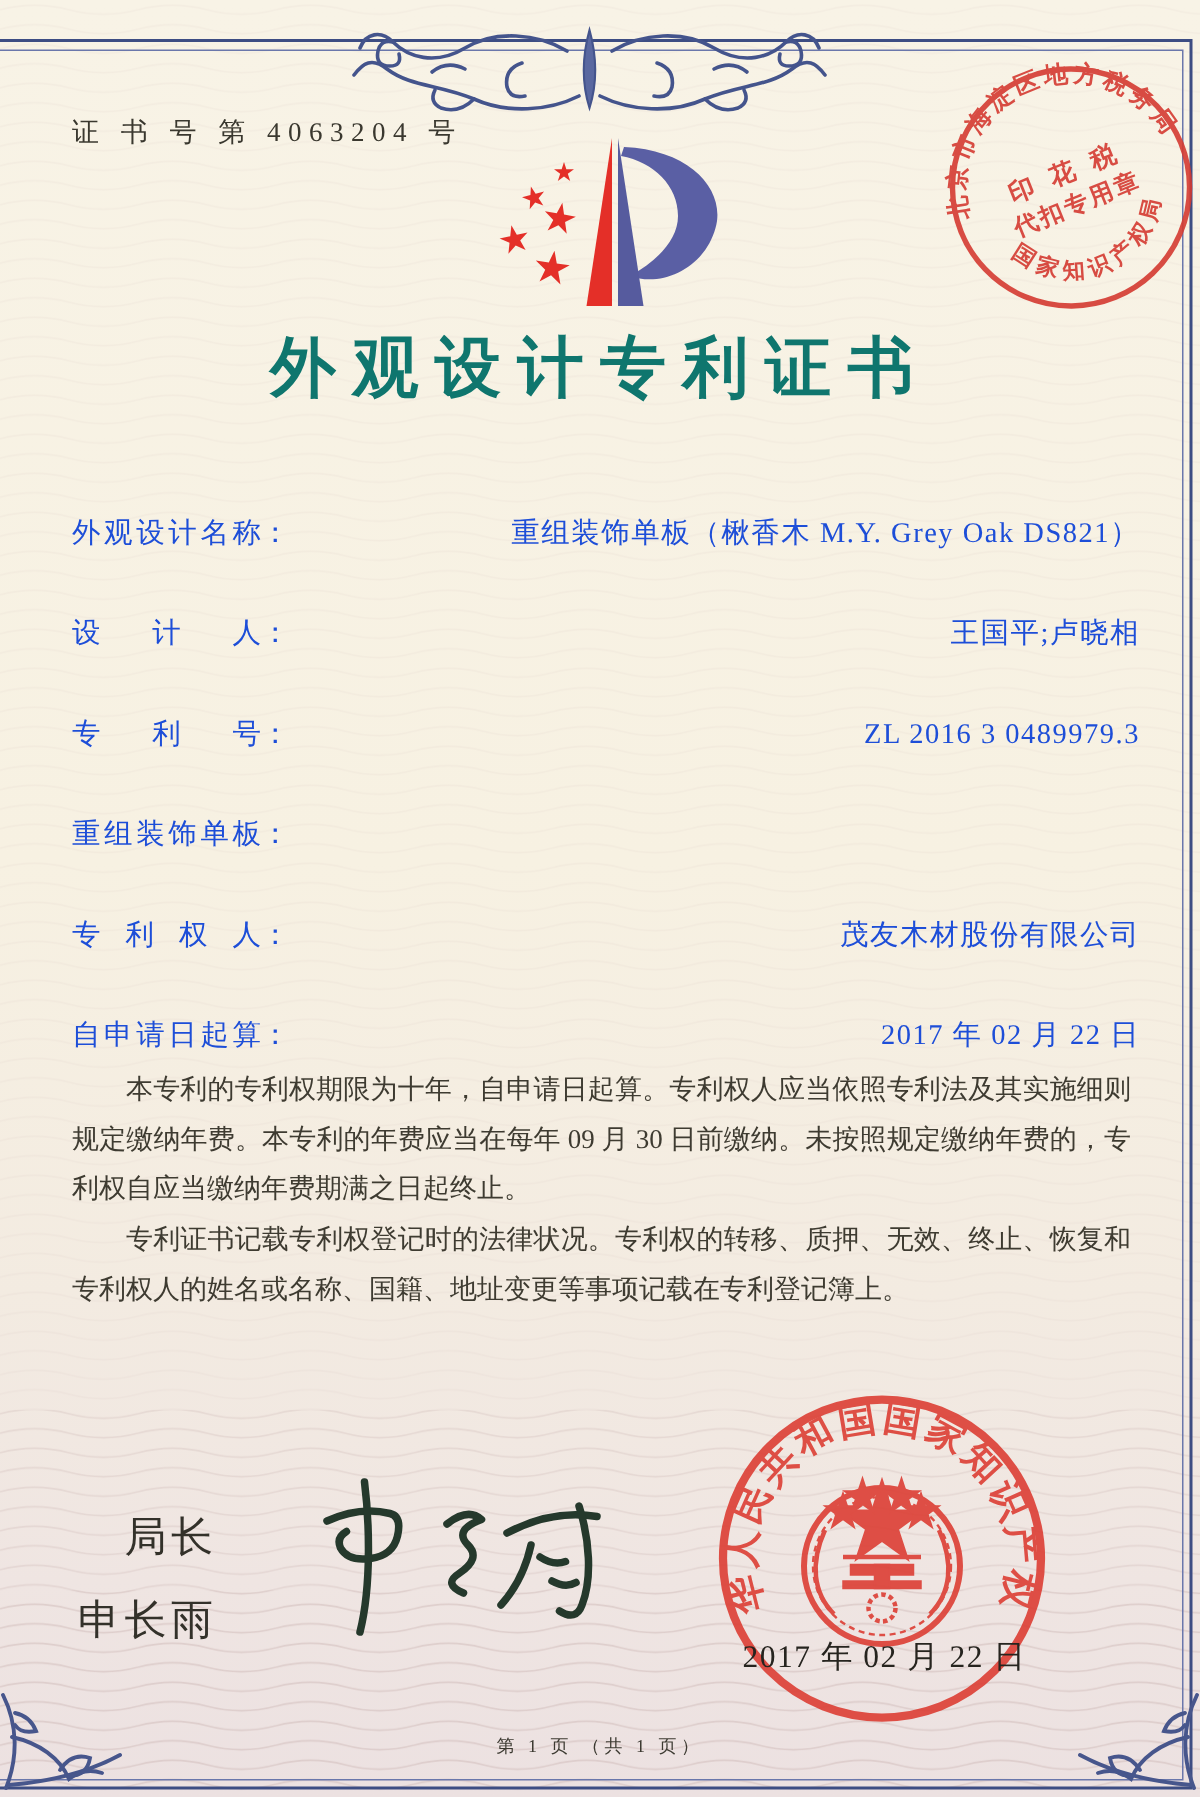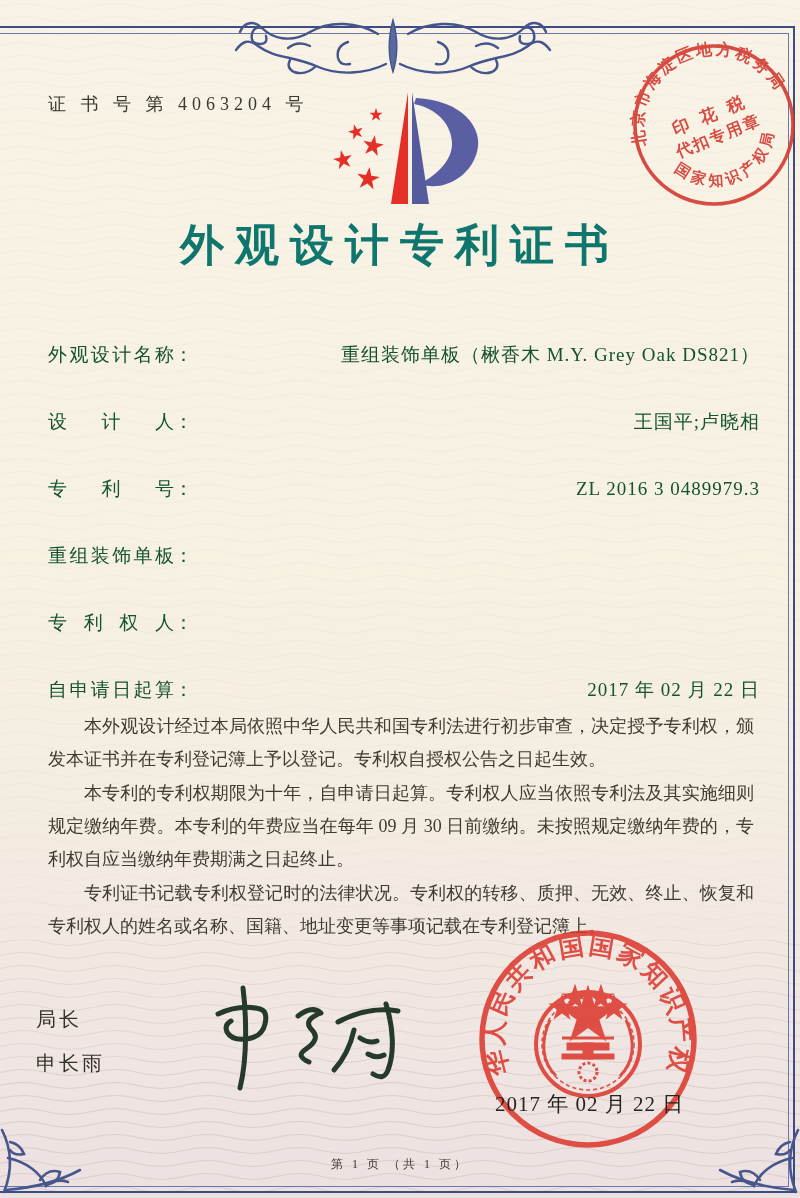--- a/index.html
+++ b/index.html
@@ -9,36 +9,36 @@
     background:linear-gradient(180deg,#f8f3e6 0%,#f7f1e2 48%,#f3ebe1 72%,#efe5e2 88%,#ece1e1 100%);
     color:#34322b;
   }
   .abs{position:absolute;}
   
   #bg-waves{left:0;top:0;z-index:0;}
   
   .frame-outer{left:-12px;top:26px;right:5px;bottom:5px;border:2px solid #3d4d83;z-index:1;}
   .frame-inner{left:-12px;top:33px;right:11px;bottom:11px;border:1px solid #6a77ab;z-index:1;}
   
-  .cert-number{left:48px;top:92px;font-size:18px;letter-spacing:5px;color:#3a382f;z-index:3;}
+  .cert-number{left:48px;top:76px;font-size:18px;letter-spacing:5px;color:#3a382f;z-index:3;}
   
   .cert-title{left:0;top:216px;width:100%;text-align:center;font-size:44px;font-weight:bold;
     letter-spacing:11px;color:#0f766e;z-index:3;}
   
   .fields{left:48px;top:342px;right:40px;z-index:3;}
-  .field-row{display:flex;align-items:baseline;height:30px;margin-bottom:37px;font-size:19px;color:#14532d;}
+  .field-row{display:flex;align-items:baseline;height:30px;margin-bottom:37px;font-size:19px;color:#1d4ed8;}
   .field-label{display:inline-block;width:126px;text-align:justify;text-align-last:justify;}
   .field-colon{margin-right:6px;}
   .field-value{flex:1;letter-spacing:1px;white-space:nowrap;text-align:right;}
   
   .paras{left:48px;top:710px;width:706px;z-index:3;}
   .paras p{margin:0 0 1px 0;font-size:18px;line-height:33px;text-indent:2em;
     text-align:justify;color:#3e3b31;}
   
-  .signer{left:36px;top:1006px;font-size:20px;color:#33312a;z-index:3;}
+  .signer{left:52px;top:1006px;font-size:28px;color:#33312a;z-index:3;text-align:right;}
   .signer .line{margin-bottom:17px;letter-spacing:3px;}
   
   #signature{left:188px;top:980px;z-index:4;}
   
   #official-seal{left:466px;top:916px;z-index:3;}
   .seal-date{left:495px;top:1090px;font-size:21px;letter-spacing:1px;color:#26241f;z-index:5;}
   
   .page-footer{left:0;top:1156px;width:100%;text-align:center;font-size:12px;
     letter-spacing:3px;color:#3c3a31;z-index:3;}
   
@@ -137,30 +137,30 @@
       <span class="field-colon">：</span>
       <span class="field-value">ZL 2016 3 0489979.3</span>
   </div>
   <div class="field-row">
     <span class="field-label">重组装饰单板</span>
       <span class="field-colon">：</span>
   </div>
   <div class="field-row">
     <span class="field-label">专利权人</span>
       <span class="field-colon">：</span>
+      <span class="field-value">茂友木材股份有限公司</span>
   </div>
   <div class="field-row">
     <span class="field-label">自申请日起算</span>
       <span class="field-colon">：</span>
       <span class="field-value">2017 年 02 月 22 日</span>
   </div>
 </div>
 
 <div class="abs paras">
-  <p>本外观设计经过本局依照中华人民共和国专利法进行初步审查，决定授予专利权，颁发本证书并在专利登记簿上予以登记。专利权自授权公告之日起生效。</p>
   <p>本专利的专利权期限为十年，自申请日起算。专利权人应当依照专利法及其实施细则规定缴纳年费。本专利的年费应当在每年 09 月 30 日前缴纳。未按照规定缴纳年费的，专利权自应当缴纳年费期满之日起终止。</p>
   <p>专利证书记载专利权登记时的法律状况。专利权的转移、质押、无效、终止、恢复和专利权人的姓名或名称、国籍、地址变更等事项记载在专利登记簿上。</p>
 </div>
 
 <div class="abs signer">
   <div class="line">局长</div>
   <div class="line">申长雨</div>
 </div>
 
 <svg id="signature" class="abs" width="230" height="118" viewBox="0 0 230 118">

